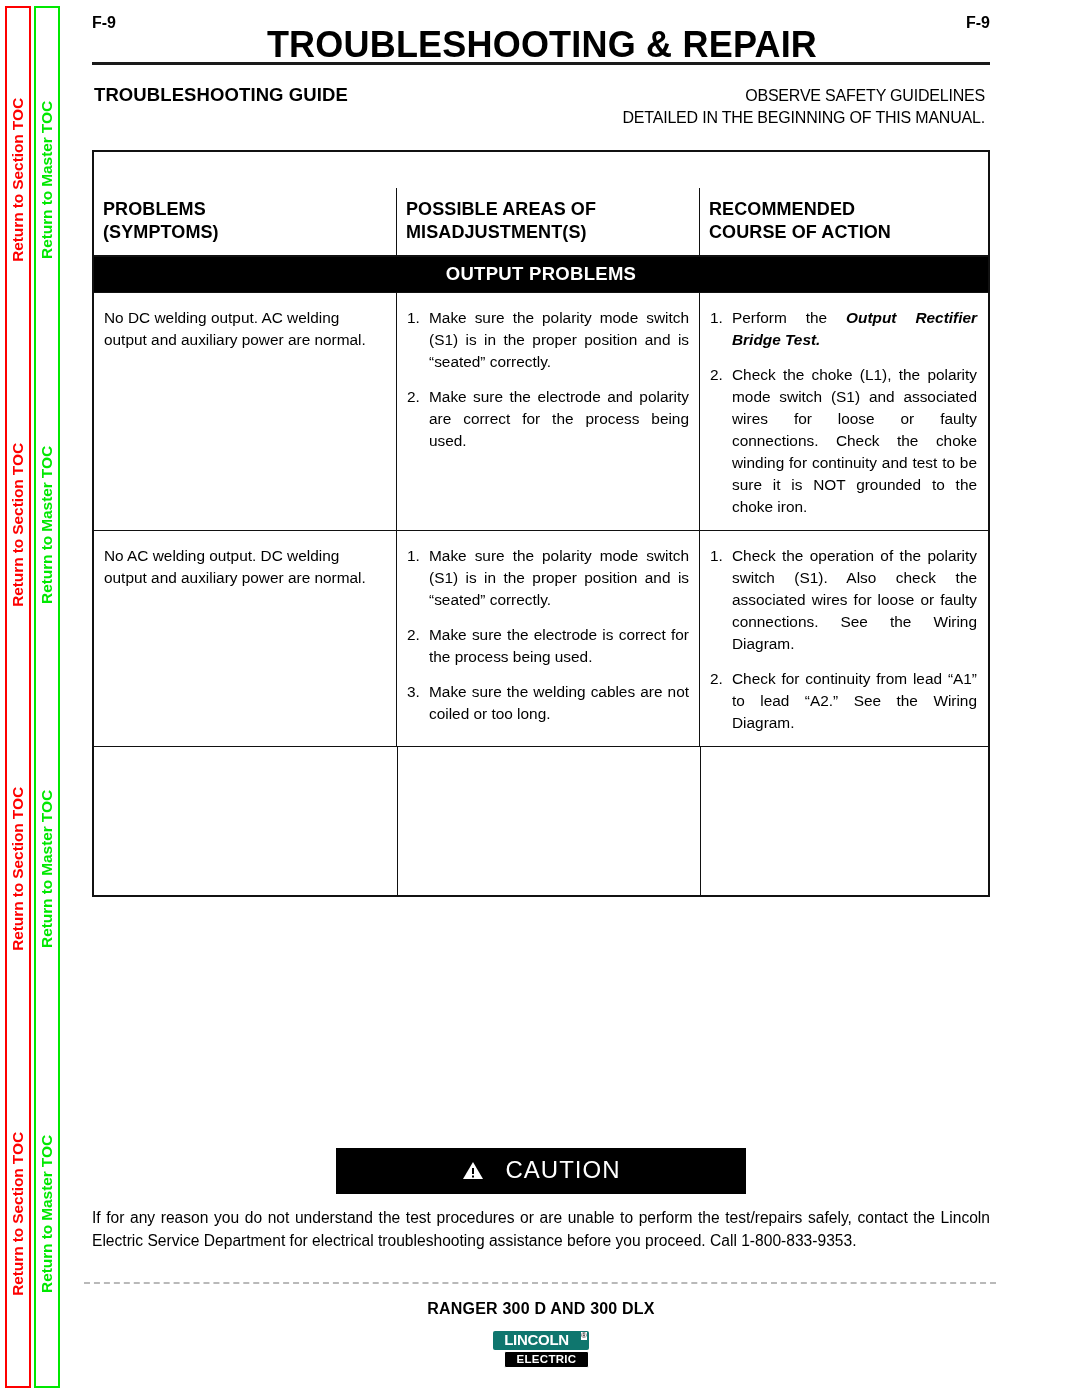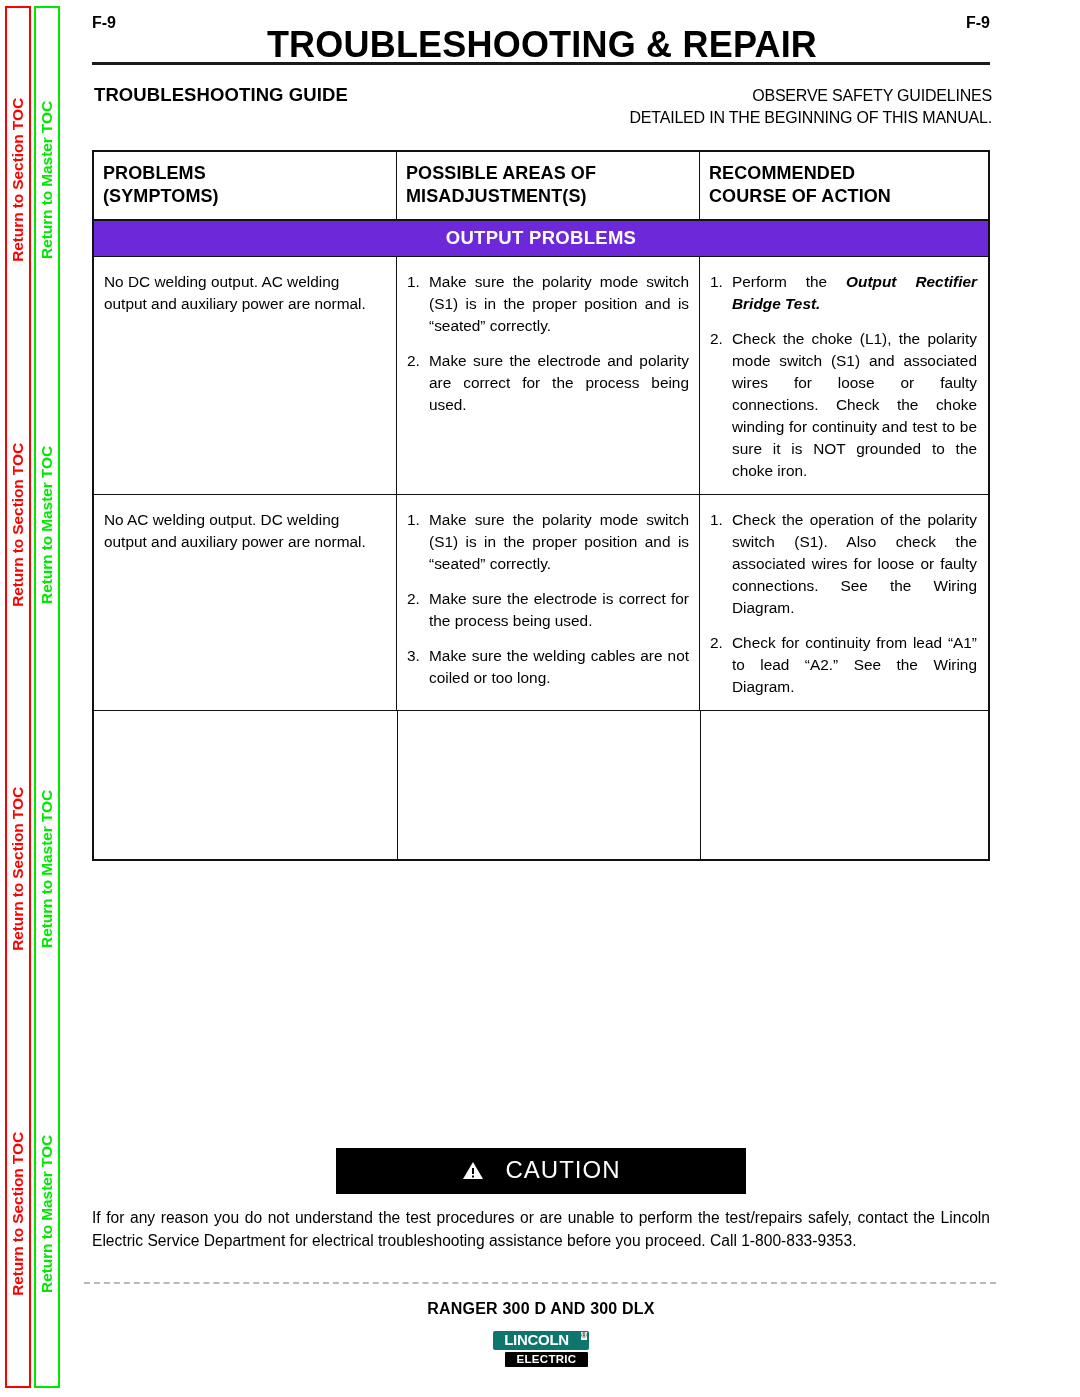--- a/index.html
+++ b/index.html
@@ -97,21 +97,21 @@
     width: 898px;
     height: 0;
     border-top: 3.5px solid #1a1a1a;
   }
 
   
   .guide-band {
     position: absolute;
     top: 82px;
     left: 0;
-    right: 0;
+    right: 7px;
     height: 55px;
   }
   .guide-title {
     position: absolute;
     left: 2px;
     top: 2px;
     font-size: 18.5px;
     font-weight: bold;
     letter-spacing: 0.1px;
   }
@@ -131,35 +131,36 @@
     position: absolute;
     left: 0;
     top: 150px;
     width: 898px;
     border: 2.5px solid #111111;
     box-sizing: border-box;
   }
   .thead-row {
     display: flex;
     border-bottom: 2.5px solid #111111;
+    margin-top: 36px;
   }
   .th {
     box-sizing: border-box;
     padding: 10px 9px 11px 9px;
     font-size: 18px;
     font-weight: bold;
     line-height: 1.27;
     letter-spacing: 0.1px;
   }
   .col1 { width: 303px; border-right: 1.6px solid #111111; }
   .col2 { width: 303px; border-right: 1.6px solid #111111; }
   .col3 { width: 287px; }
 
   .section-band {
-    background: #6d28d9;
+    background: #000000;
     color: #ffffff;
     text-align: center;
     font-size: 18.5px;
     font-weight: bold;
     letter-spacing: 0.3px;
     padding: 6px 0 7px 0;
   }
 
   .tbody-row {
     display: flex;

